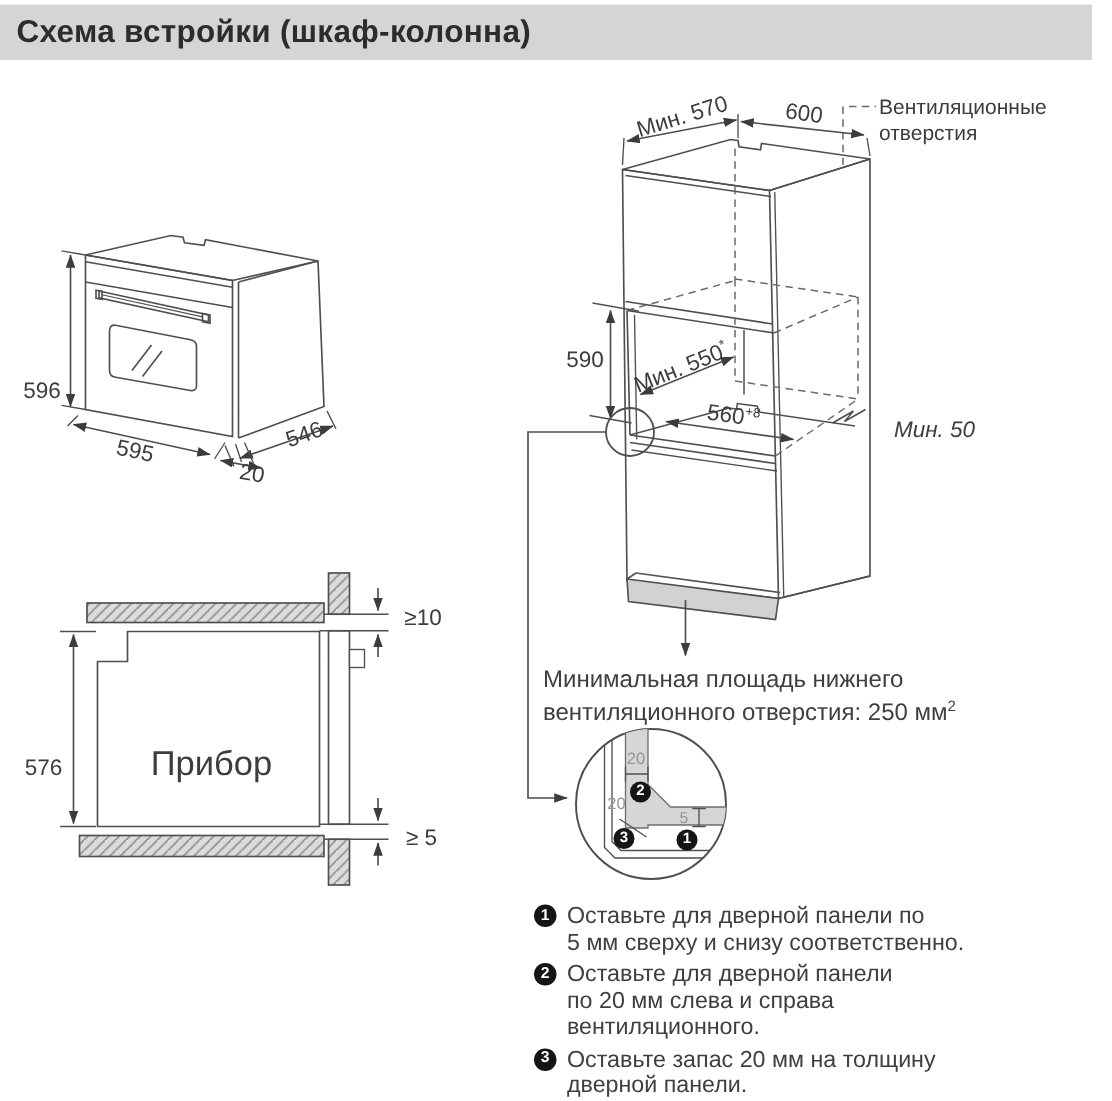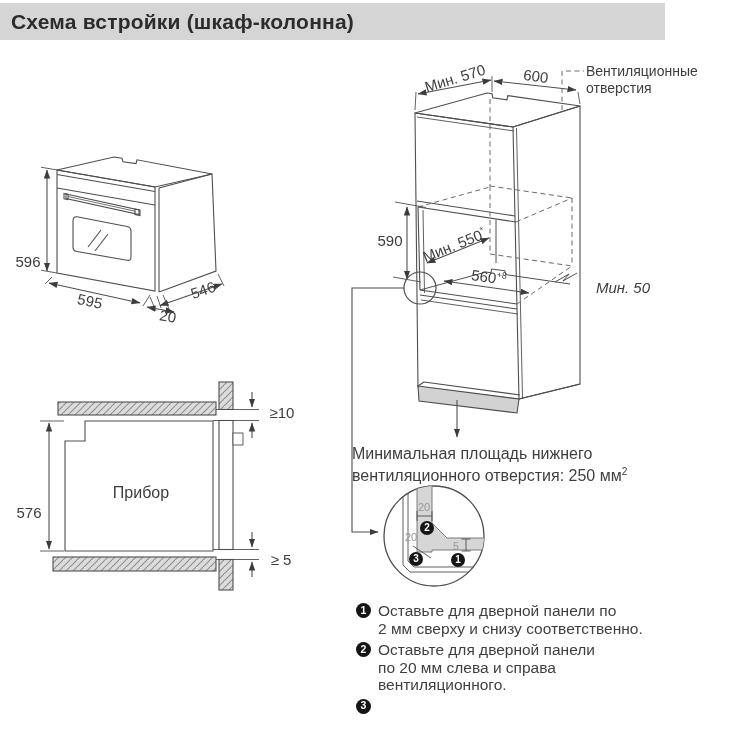--- a/index.html
+++ b/index.html
@@ -1,31 +1,31 @@
 <!DOCTYPE html>
 <html><head>
 <meta charset="utf-8">
 <style>
   html,body{margin:0;padding:0;background:#fff;}
   .page{position:relative;width:741px;height:734px;background:#fff;overflow:hidden;
         font-family:"Liberation Sans",sans-serif;color:#3d3d3d;}
-  .title-bar{position:absolute;left:0;top:3px;width:665px;height:37px;background:#d5d5d5;
+  .title-bar{position:absolute;left:0;top:3px;width:728px;height:37px;background:#d5d5d5;
              display:flex;align-items:center;}
   .title-bar .title{font-size:21px;font-weight:700;color:#2c2c2c;padding-left:11px;letter-spacing:.2px;}
   svg.drawing{position:absolute;left:0;top:0;}
   .lbl{position:absolute;transform:translate(-50%,-50%) rotate(var(--r,0deg));
        white-space:nowrap;font-size:15px;color:#3d3d3d;line-height:1;}
   .lbl sup{font-size:9px;}
-  .lbl.big{font-size:16px;}
+  .lbl.big{font-size:23px;margin-top:16px;}
   .lbl.gray{color:#969696;font-size:11px;}
   .lbl.tiny{font-size:10.5px;}
   .badge{position:absolute;width:14px;height:14px;border-radius:50%;background:#151515;color:#fff;
          font-size:10px;font-weight:700;display:flex;align-items:center;justify-content:center;
          transform:translate(-50%,-50%);line-height:1;}
-  .vent-note{position:absolute;left:352px;top:445px;font-size:16px;line-height:17.5px;color:#3f3f3f;}
+  .vent-note{position:absolute;left:362px;top:445px;font-size:16px;line-height:17.5px;color:#3f3f3f;}
   .vent-note sup{font-size:10px;}
   .notes{position:absolute;left:356px;top:602px;width:340px;}
   .note{display:flex;gap:7px;margin-bottom:4px;font-size:15.5px;line-height:17.5px;color:#3f3f3f;}
   .note .nbadge{flex-shrink:0;width:15px;height:15px;border-radius:50%;background:#151515;color:#fff;
          font-size:10.5px;font-weight:700;display:flex;align-items:center;justify-content:center;margin-top:1px;}
   .note .nlines span{display:block;}
   .wrap-lbl{position:absolute;left:586px;top:63px;width:132px;font-size:14px;line-height:17px;color:#3d3d3d;}
 </style>
 </head>
 <body>
@@ -230,29 +230,33 @@
   <div class="vent-note">
     <span style="display:block">Минимальная площадь нижнего</span>
     <span style="display:block"><span>вентиляционного отверстия: 250 мм</span><sup>2</sup></span>
   </div>
 
   <div class="notes">
     <div class="note">
       <span class="nbadge">1</span>
       <span class="nlines">
         <span>Оставьте для дверной панели по</span>
-        <span>2 мм сверху и снизу соответственно.</span>
+        <span>5 мм сверху и снизу соответственно.</span>
       </span>
     </div>
     <div class="note">
       <span class="nbadge">2</span>
       <span class="nlines">
         <span>Оставьте для дверной панели</span>
         <span>по 20 мм слева и справа</span>
         <span>вентиляционного.</span>
       </span>
     </div>
     <div class="note">
       <span class="nbadge">3</span>
+      <span class="nlines">
+        <span>Оставьте запас 20 мм на толщину</span>
+        <span>дверной панели.</span>
+      </span>
     </div>
   </div>
 
 </div>
 
 </body></html>

